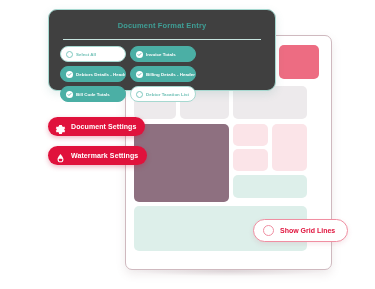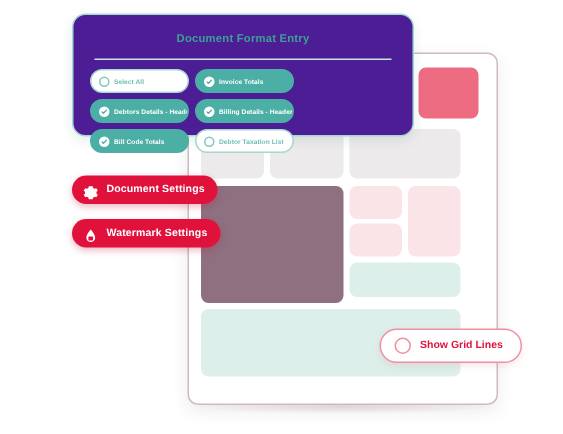--- a/index.html
+++ b/index.html
@@ -22,21 +22,21 @@
   }
   .doc-shadow{
     position:absolute;left:133px;top:266px;width:192px;height:10px;
     background:radial-gradient(ellipse at center, rgba(140,110,120,.20) 0%, rgba(140,110,120,0) 72%);
   }
   .blk{position:absolute;border-radius:5px;}
 
   
   .fmt-panel{
     position:absolute;left:48px;top:9px;width:226px;height:80px;
-    background:#4c1d95;
+    background:#404040;
     border:1px solid #a6d8d0;
     border-radius:9px;
     box-shadow:0 3px 8px rgba(90,150,145,.16);
   }
   .fmt-title{
     position:absolute;left:0;top:11px;width:226px;
     text-align:center;
     font-size:7.5px;font-weight:bold;color:#3f9f96;
     letter-spacing:.15px;
   }

